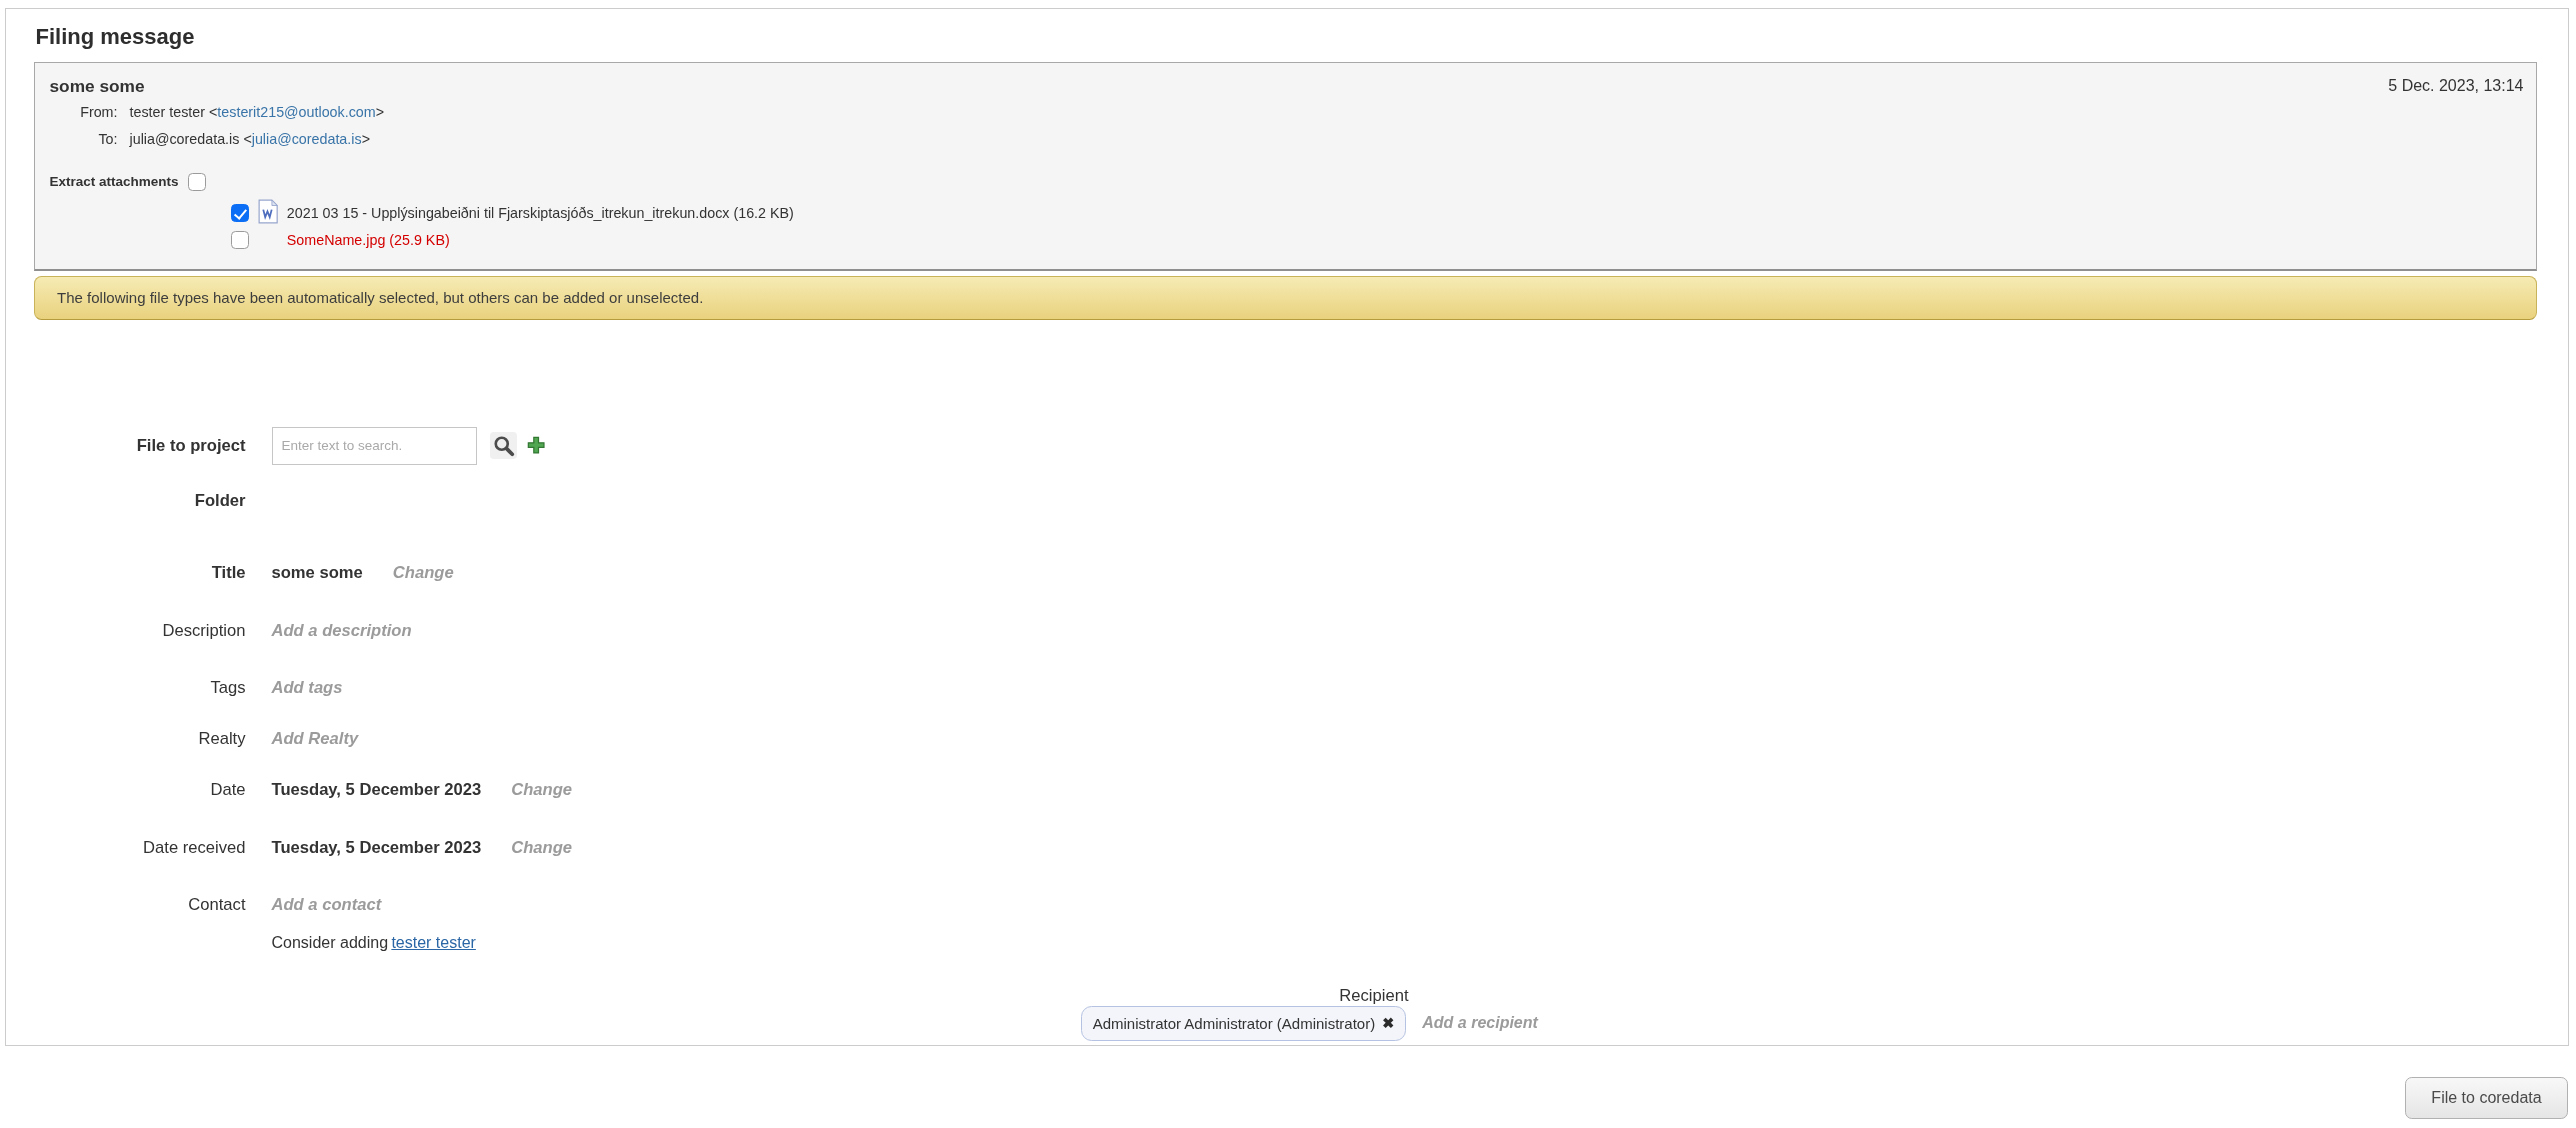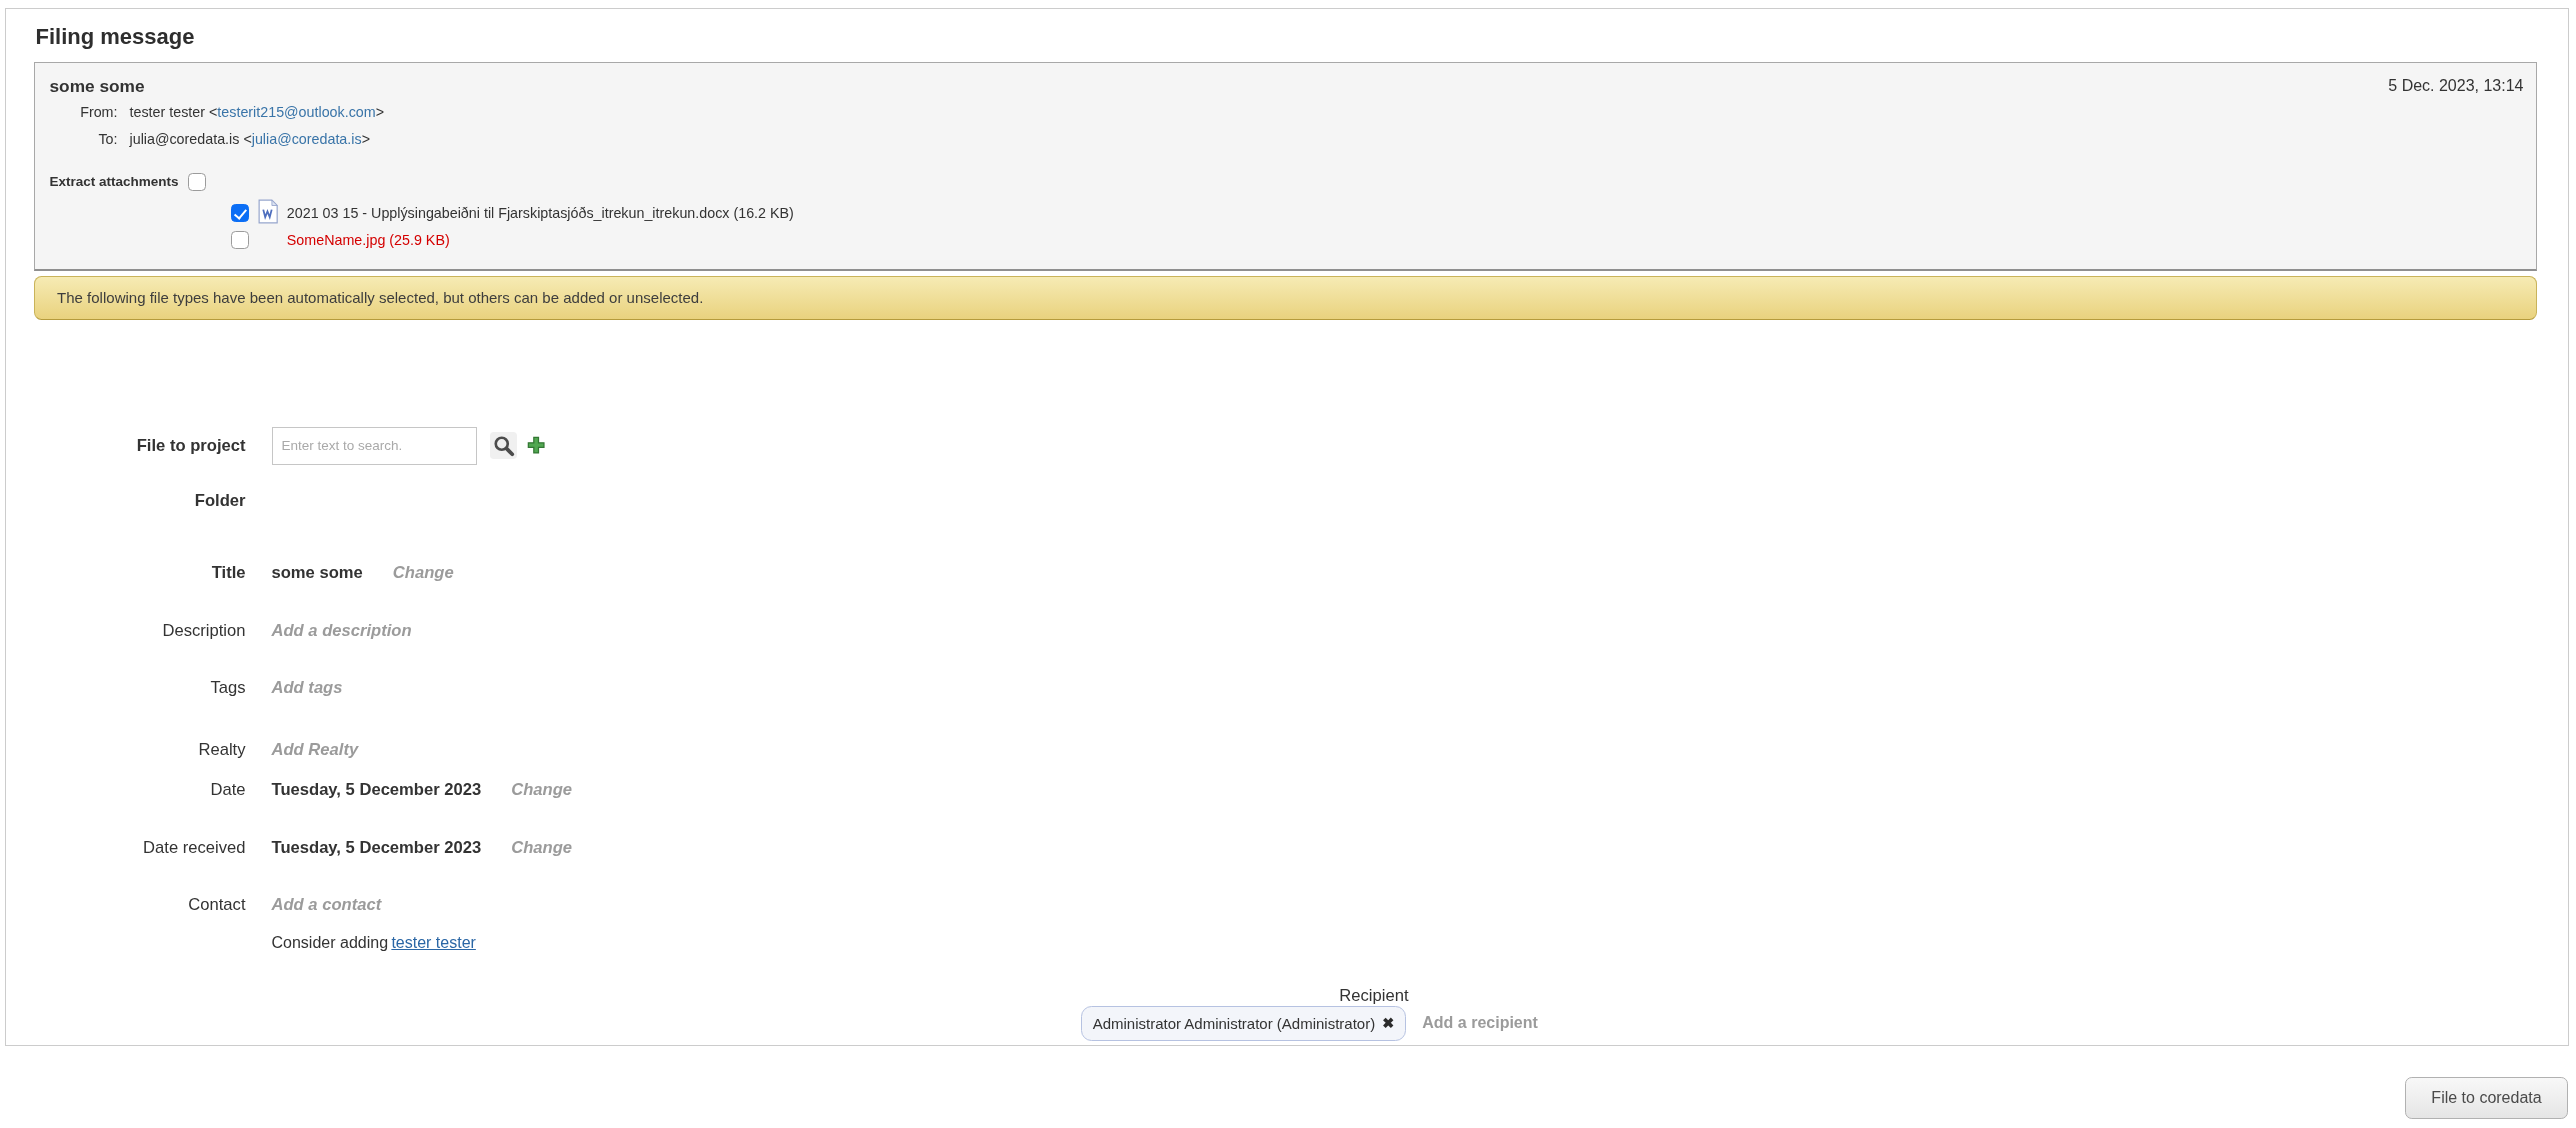--- a/index.html
+++ b/index.html
@@ -64,36 +64,36 @@
     justify-content: center; background: #f0f0f0; border-radius: 3.8px; cursor: pointer; }
   .icon-btn.plain { background: transparent; margin-left: 6px; }
 
   .consider { font-size: 16px; color: #333; }
   .consider-link { font-size: 16px; color: #2a66a5; text-decoration: underline; cursor: pointer; }
 
   .pill { display: inline-flex; align-items: center; height: 35px; padding: 0 10.5px;
     background: #f3f5fa; border: 1.5px solid #b6c2e1; border-radius: 10.5px; gap: 7px; }
   .pill-text { font-size: 15px; color: #333; }
   .pill-x { font-size: 14.3px; color: #2b2b2b; font-weight: 700; cursor: pointer; line-height: 1; }
-  .add-recipient { margin-left: 16.6px; font-size: 16px; font-weight: 700; 
+  .add-recipient { margin-left: 16.6px; font-size: 16px; font-weight: 700; font-style: italic;
     color: #9b9b9b; cursor: pointer; }
 
   
   .file-btn { position: absolute; left: 2405px; top: 1077px; width: 163px; height: 42px;
     border: 1.5px solid #b1b1b1; border-radius: 6.8px; background: linear-gradient(#f8f8f8, #e5e5e5);
     font-size: 16px; color: #4a4a4a; display: flex; align-items: center; justify-content: center;
     cursor: pointer; font-family: "Liberation Sans", sans-serif; }
 
   
   #row-project { top: 418px; }
   #row-folder { top: 482px; }
   #row-title { top: 554px; }
   #row-desc { top: 612px; }
   #row-tags { top: 669px; }
-  #row-realty { top: 720px; margin-top: 11px; }
+  #row-realty { top: 720px; }
   #row-date { top: 771px; }
   #row-received { top: 829px; }
   #row-contact { top: 886px; }
   #row-consider { top: 925px; }
   #row-recipient { top: 977px; flex-direction: column; }
 </style>
 </head>
 <body>
 
 <div class="container">

